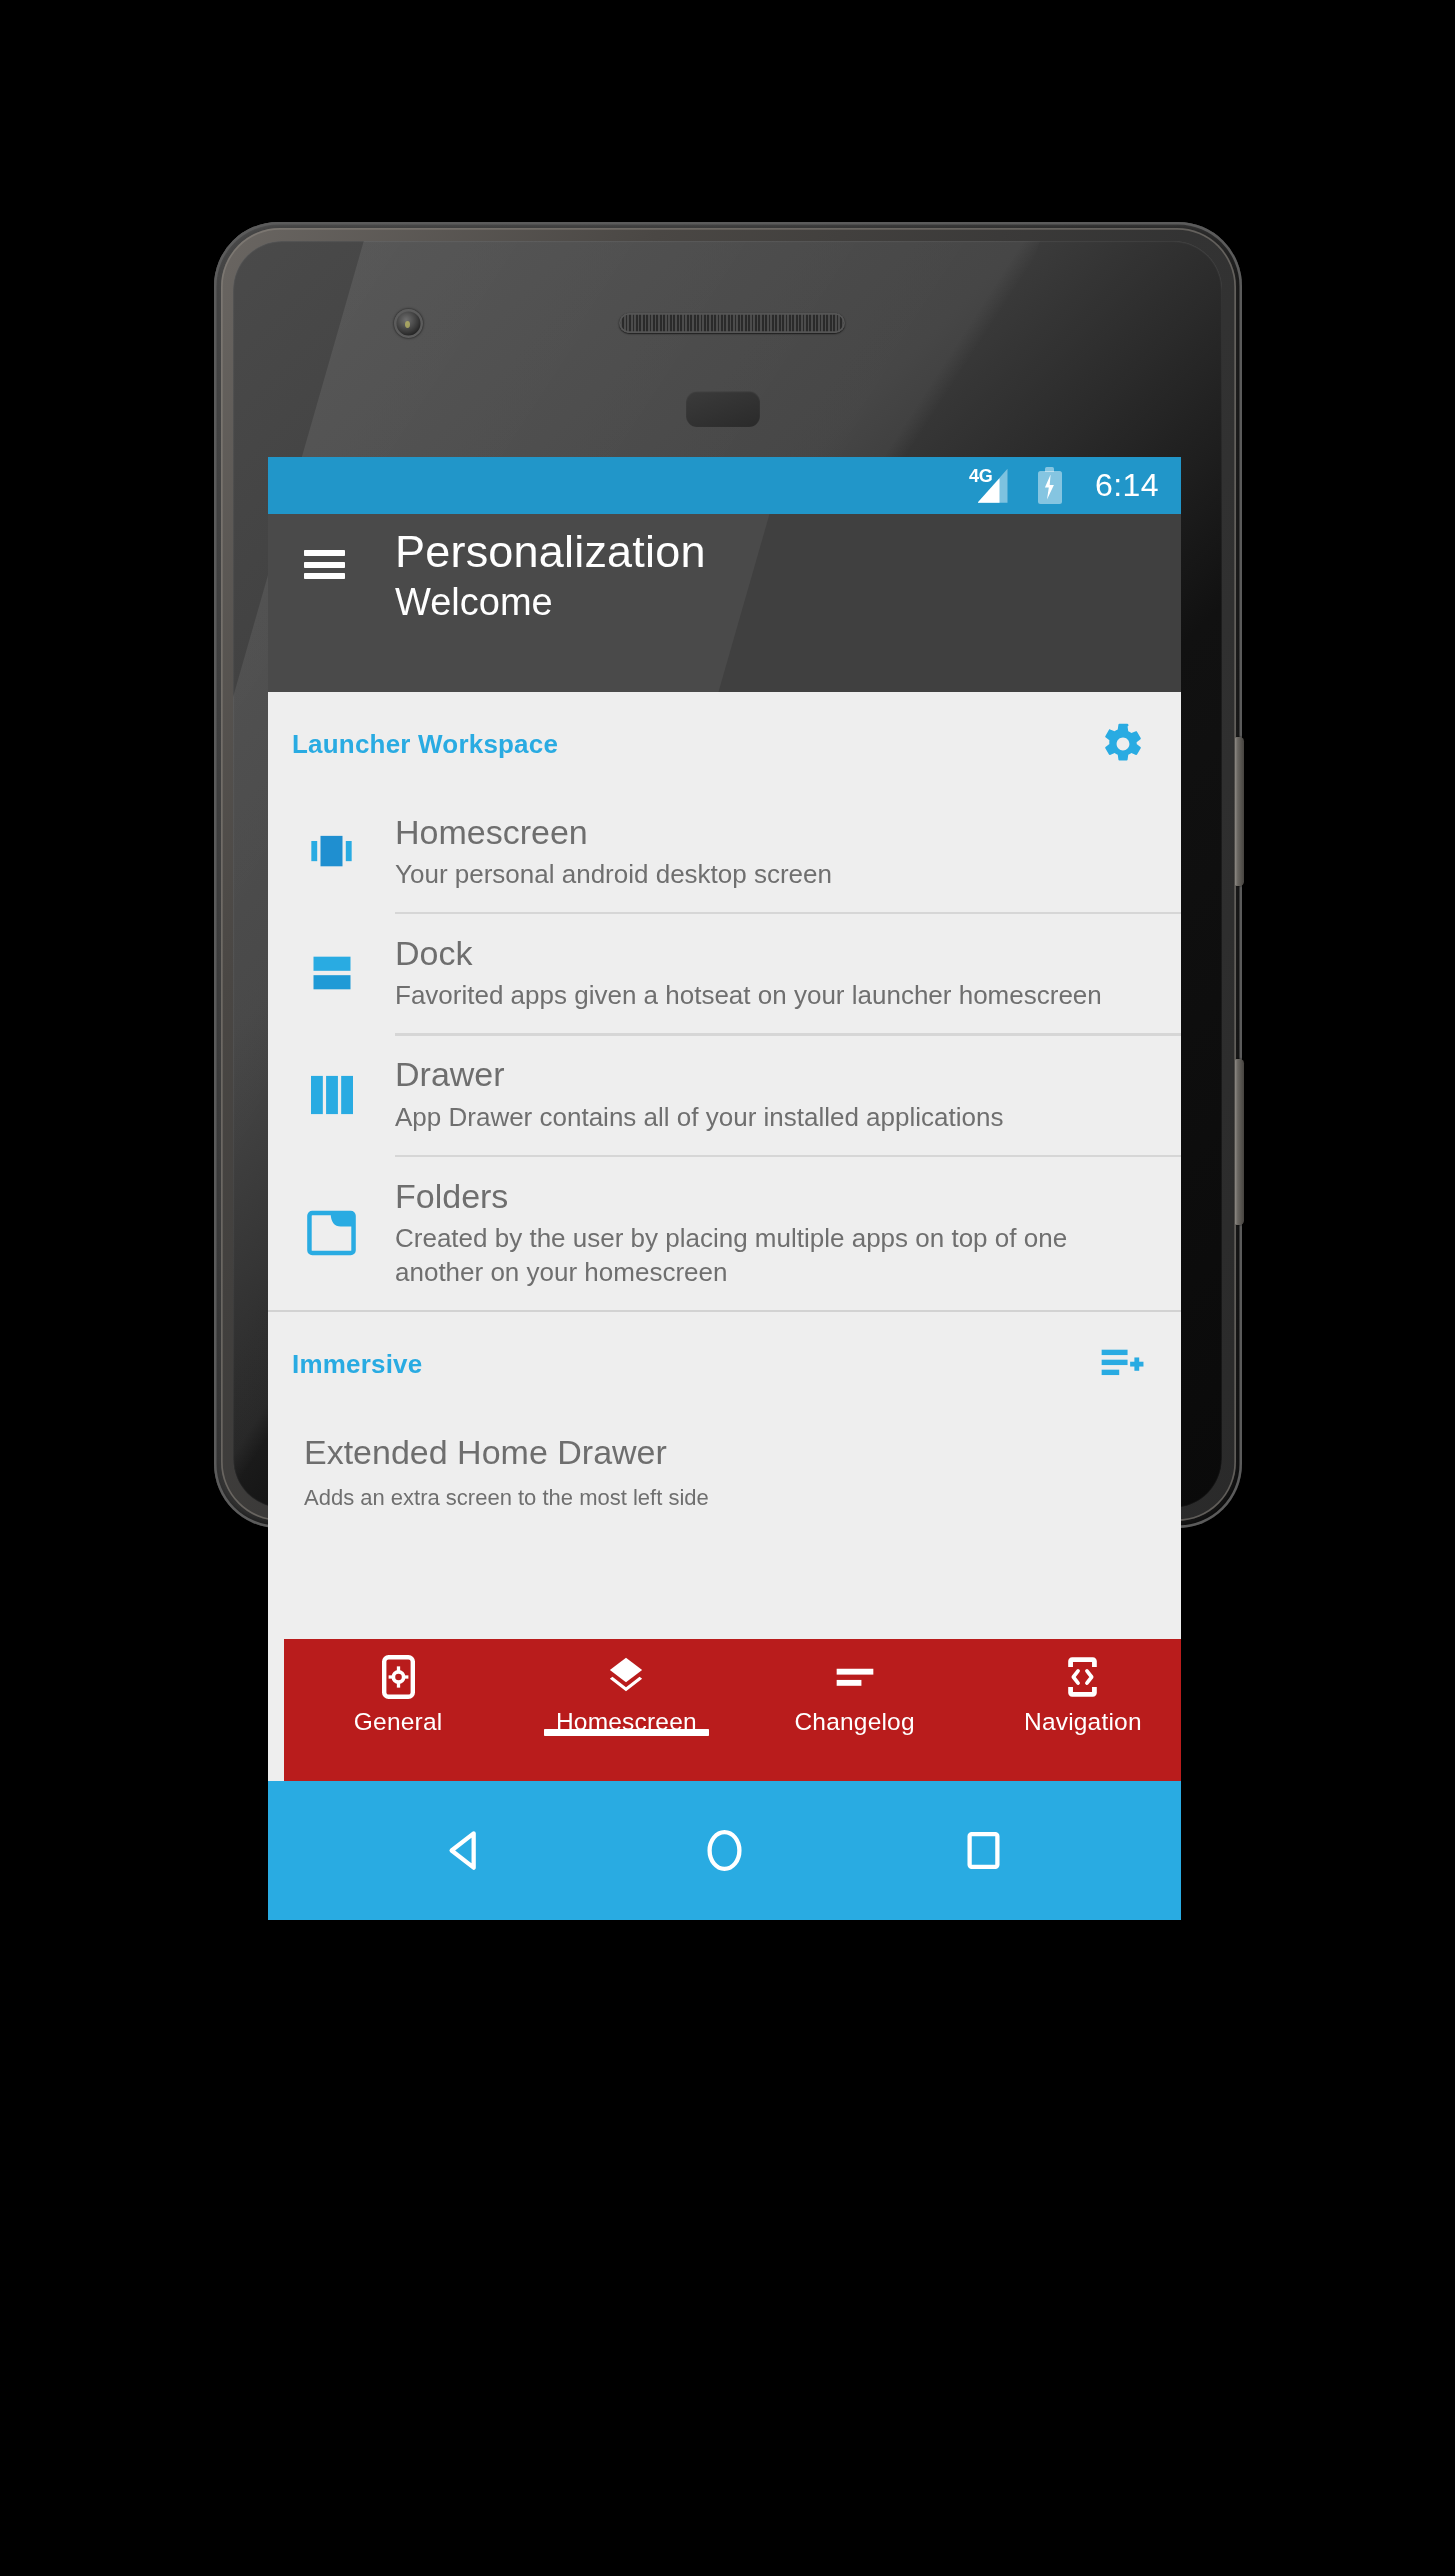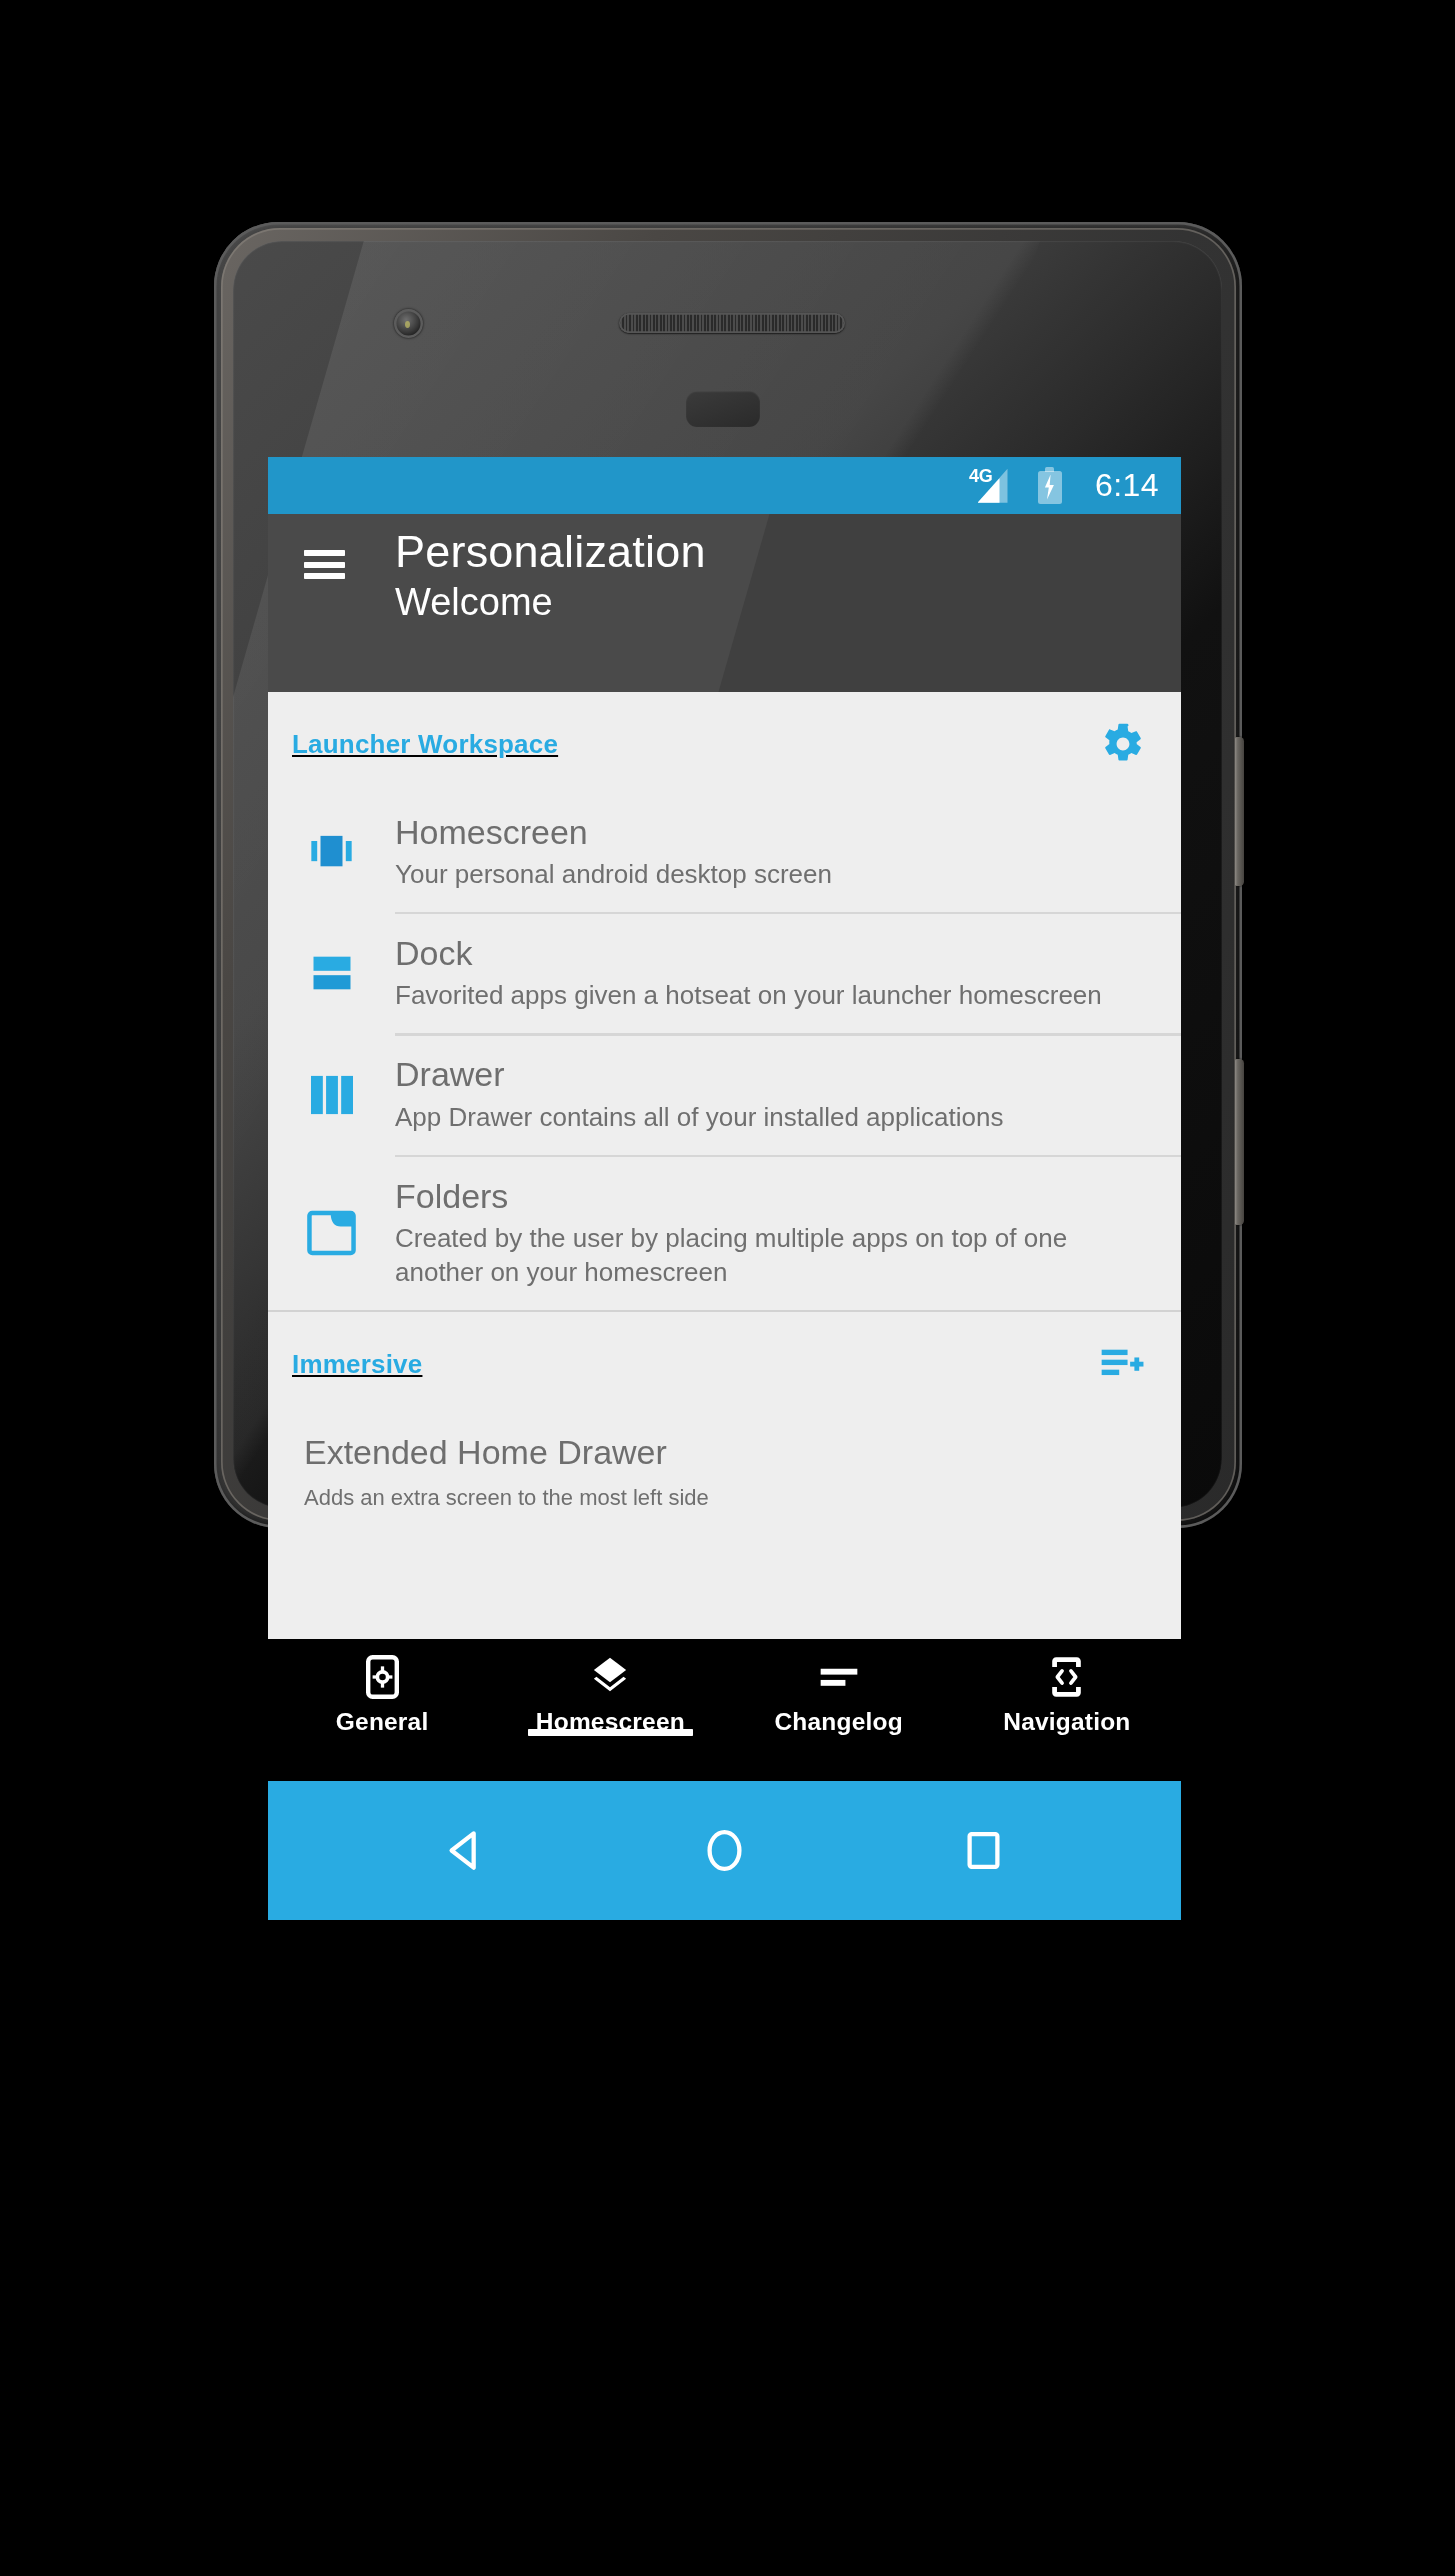--- a/index.html
+++ b/index.html
@@ -184,21 +184,20 @@
   .card + .card-divider {
     height: 2.5px;
     background: #d2d2d2;
     box-shadow: 0 3.4px 6px -2.5px rgba(0,0,0,0.28);
   }
   .section-header {
     height: 101px;
     display:flex; align-items:center; justify-content:space-between;
     padding: 3px 36px 0 24px;
     box-sizing: border-box;
-    text-decoration: underline;
   }
   .section-title {
     color: #29abe2; font-size: 26px; font-weight: bold; letter-spacing: 0.2px;
   }
   .section-action { display:flex; align-items:center; cursor:pointer; }
 
   .row {
     display:flex; align-items:flex-start;
     padding: 0 15px 0 0;
     position: relative;
@@ -222,24 +221,24 @@
     box-shadow: 0 1.7px 3.4px -1.7px rgba(0,0,0,0.22);
   }
 
   
   .row-plain { padding: 0 24px 0 36px; }
   .row-plain .row-title { font-size: 34px; }
   .row-plain .row-sub   { font-size: 22px; margin-top: 11px; }
 
   
   .tabbar {
-    position: absolute; left:0; bottom: 139px;
+    position: absolute; left:16px; bottom: 139px;
     width: 913px; height: 142px;
-    background: #000000;
-    display:flex; align-items:flex-start;font-weight:bold;
+    background: #b91c1c;
+    display:flex; align-items:flex-start;
   }
   .tab {
     flex:1; position:relative;
     display:flex; flex-direction:column; align-items:center;
     padding-top: 14.4px;
     cursor: pointer;
   }
   .tab .tab-icon { height: 47px; display:flex; align-items:center; justify-content:center; }
   .tab .tab-label {
     color:#ffffff; font-size: 24.5px; margin-top: 7.6px; letter-spacing:0.2px;

